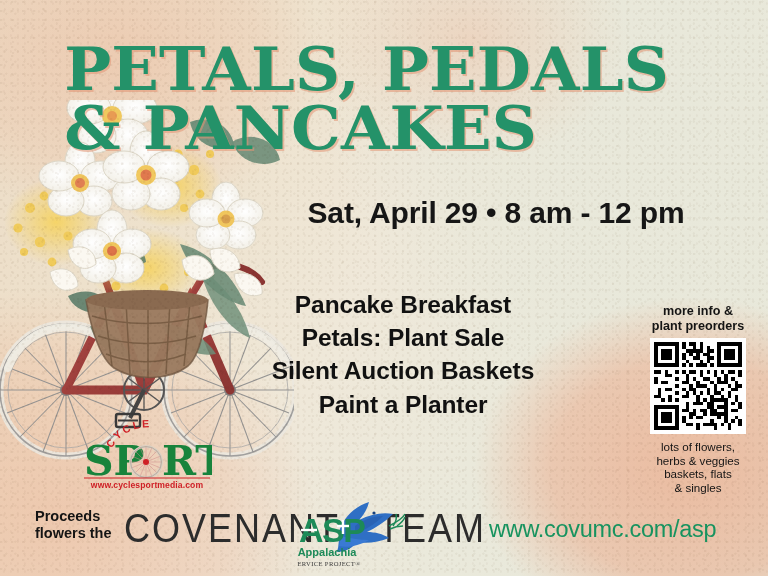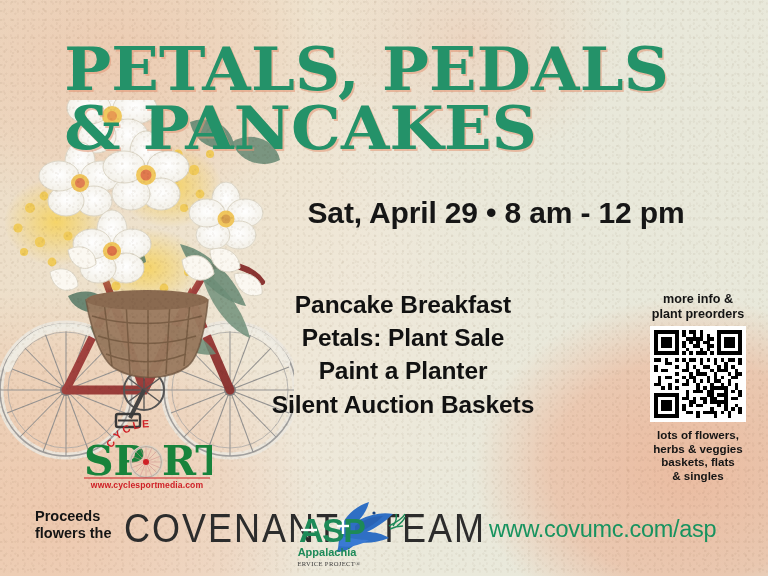--- a/index.html
+++ b/index.html
@@ -56,23 +56,23 @@
     position:absolute;left:167px;top:288px;width:472px;text-align:center;
   }
   #events .ev{
     display:block;font-size:24.5px;font-weight:bold;color:#111;
     line-height:1.355;letter-spacing:-.004em;white-space:nowrap;
   }
   #events .ev:nth-child(5){font-size:24.5px;margin-left:-4px;}
 
   
   #qrblock{position:absolute;left:628px;top:292px;width:140px;text-align:center;}
-  #qrcap-top{font-size:12.6px;font-weight:bold;color:#141414;line-height:1.16;}
+  #qrcap-top{font-size:12.6px;font-weight:bold;color:#141414;line-height:1.16;margin-top:12px;}
   #qrimg{width:88px;height:88px;margin:5px auto 0;background:#fff;padding:4px;box-sizing:content-box;display:block;}
-  #qrcap-bot{margin-top:6px;font-size:11.6px;font-weight:bold;color:#141414;line-height:1.17;}
+  #qrcap-bot{margin-top:6px;font-size:11.6px;font-weight:normal;color:#141414;line-height:1.17;}
 
   
   #cyclesport{position:absolute;left:82px;top:420px;width:130px;height:70px;}
 
   
   #footer{position:absolute;left:0;top:498px;width:629px;height:78px;}
   #proceeds{
     position:absolute;left:35px;top:10px;width:110px;
     font-size:14.5px;font-weight:bold;color:#141414;line-height:1.2;
   }
@@ -339,22 +339,22 @@
   <div id="title">
     <span class="l1">PETALS, PEDALS</span>
     <span class="l2">&amp; PANCAKES</span>
   </div>
 
   <div id="subtitle">Sat, April 29 • 8 am - 12 pm</div>
 
   <div id="events">
     <span class="ev">Pancake Breakfast</span>
     <span class="ev">Petals: Plant Sale</span>
+    <span class="ev">Silent Auction Baskets</span>
     <span class="ev">Paint a Planter</span>
-    <span class="ev">Silent Auction Baskets</span>
   </div>
 
   <div id="qrblock">
     <div id="qrcap-top">
       <span>more info &amp;</span><br>
       <span>plant preorders</span>
     </div>
 
     <svg id="qrimg" viewBox="0 0 25 25" shape-rendering="crispEdges" xmlns="http://www.w3.org/2000/svg">
       <rect width="25" height="25" fill="#ffffff"></rect>

